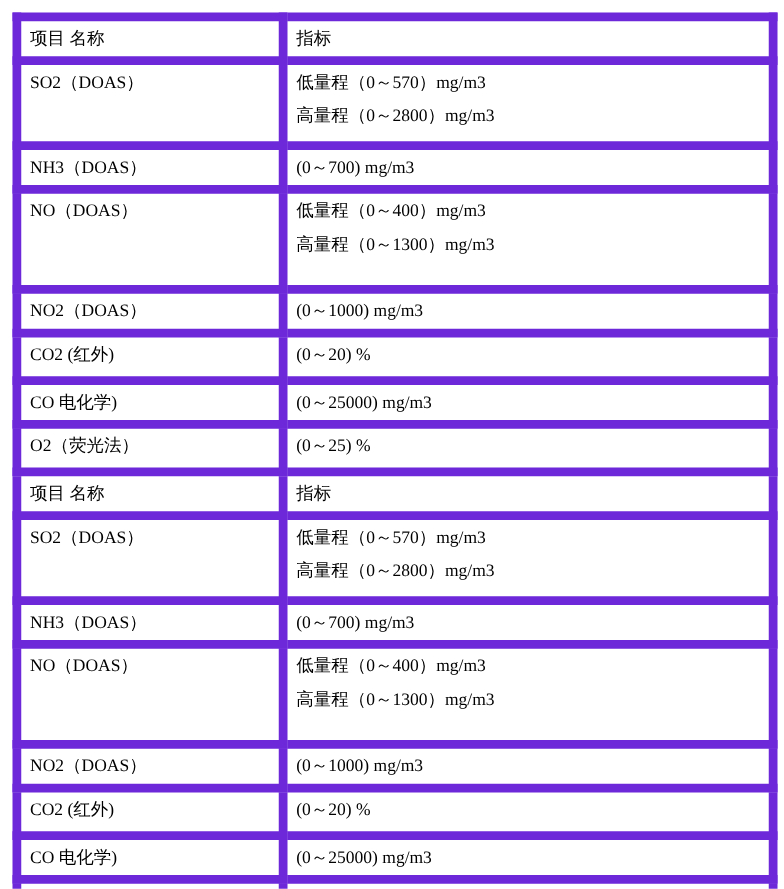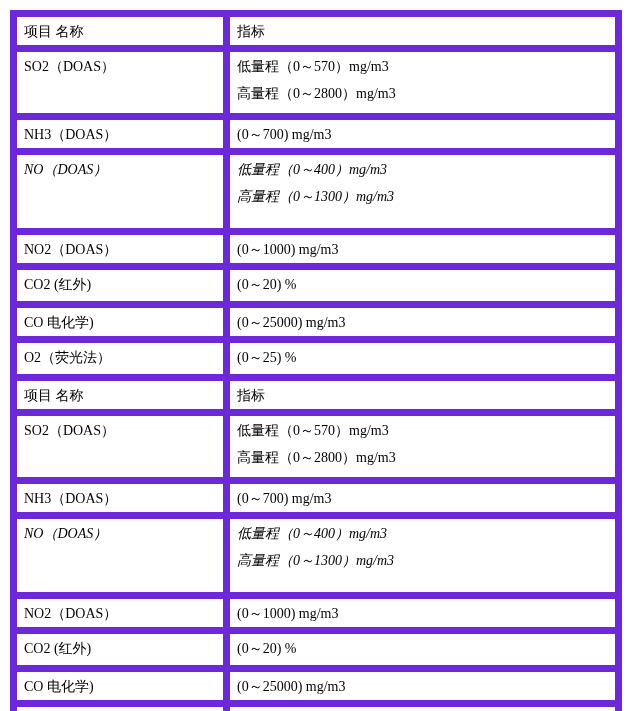--- a/index.html
+++ b/index.html
@@ -32,21 +32,21 @@
     padding: 1px 4px 0 7px;
     font-size: 14px;
     line-height: 27px;
     white-space: pre-wrap;
     overflow: hidden;
   }
   
   tr.r-hdr  { height: 22px; }
   tr.r-so2  { height: 68px; margin-top: 28px; }
   tr.r-nh3  { height: 35px; }
-  tr.r-no   { height: 80px; font-style: italic; }
+  tr.r-no   { height: 80px; }
   tr.r-no2  { height: 34px; }
   tr.r-co2  { height: 38px; }
   tr.r-co   { height: 26px; margin-top: 17px; }
   tr.r-o2   { height: 38px; padding-left: 28px; }
 </style>
 </head>
 <body>
 
 <table class="spec-table">
   <colgroup>

